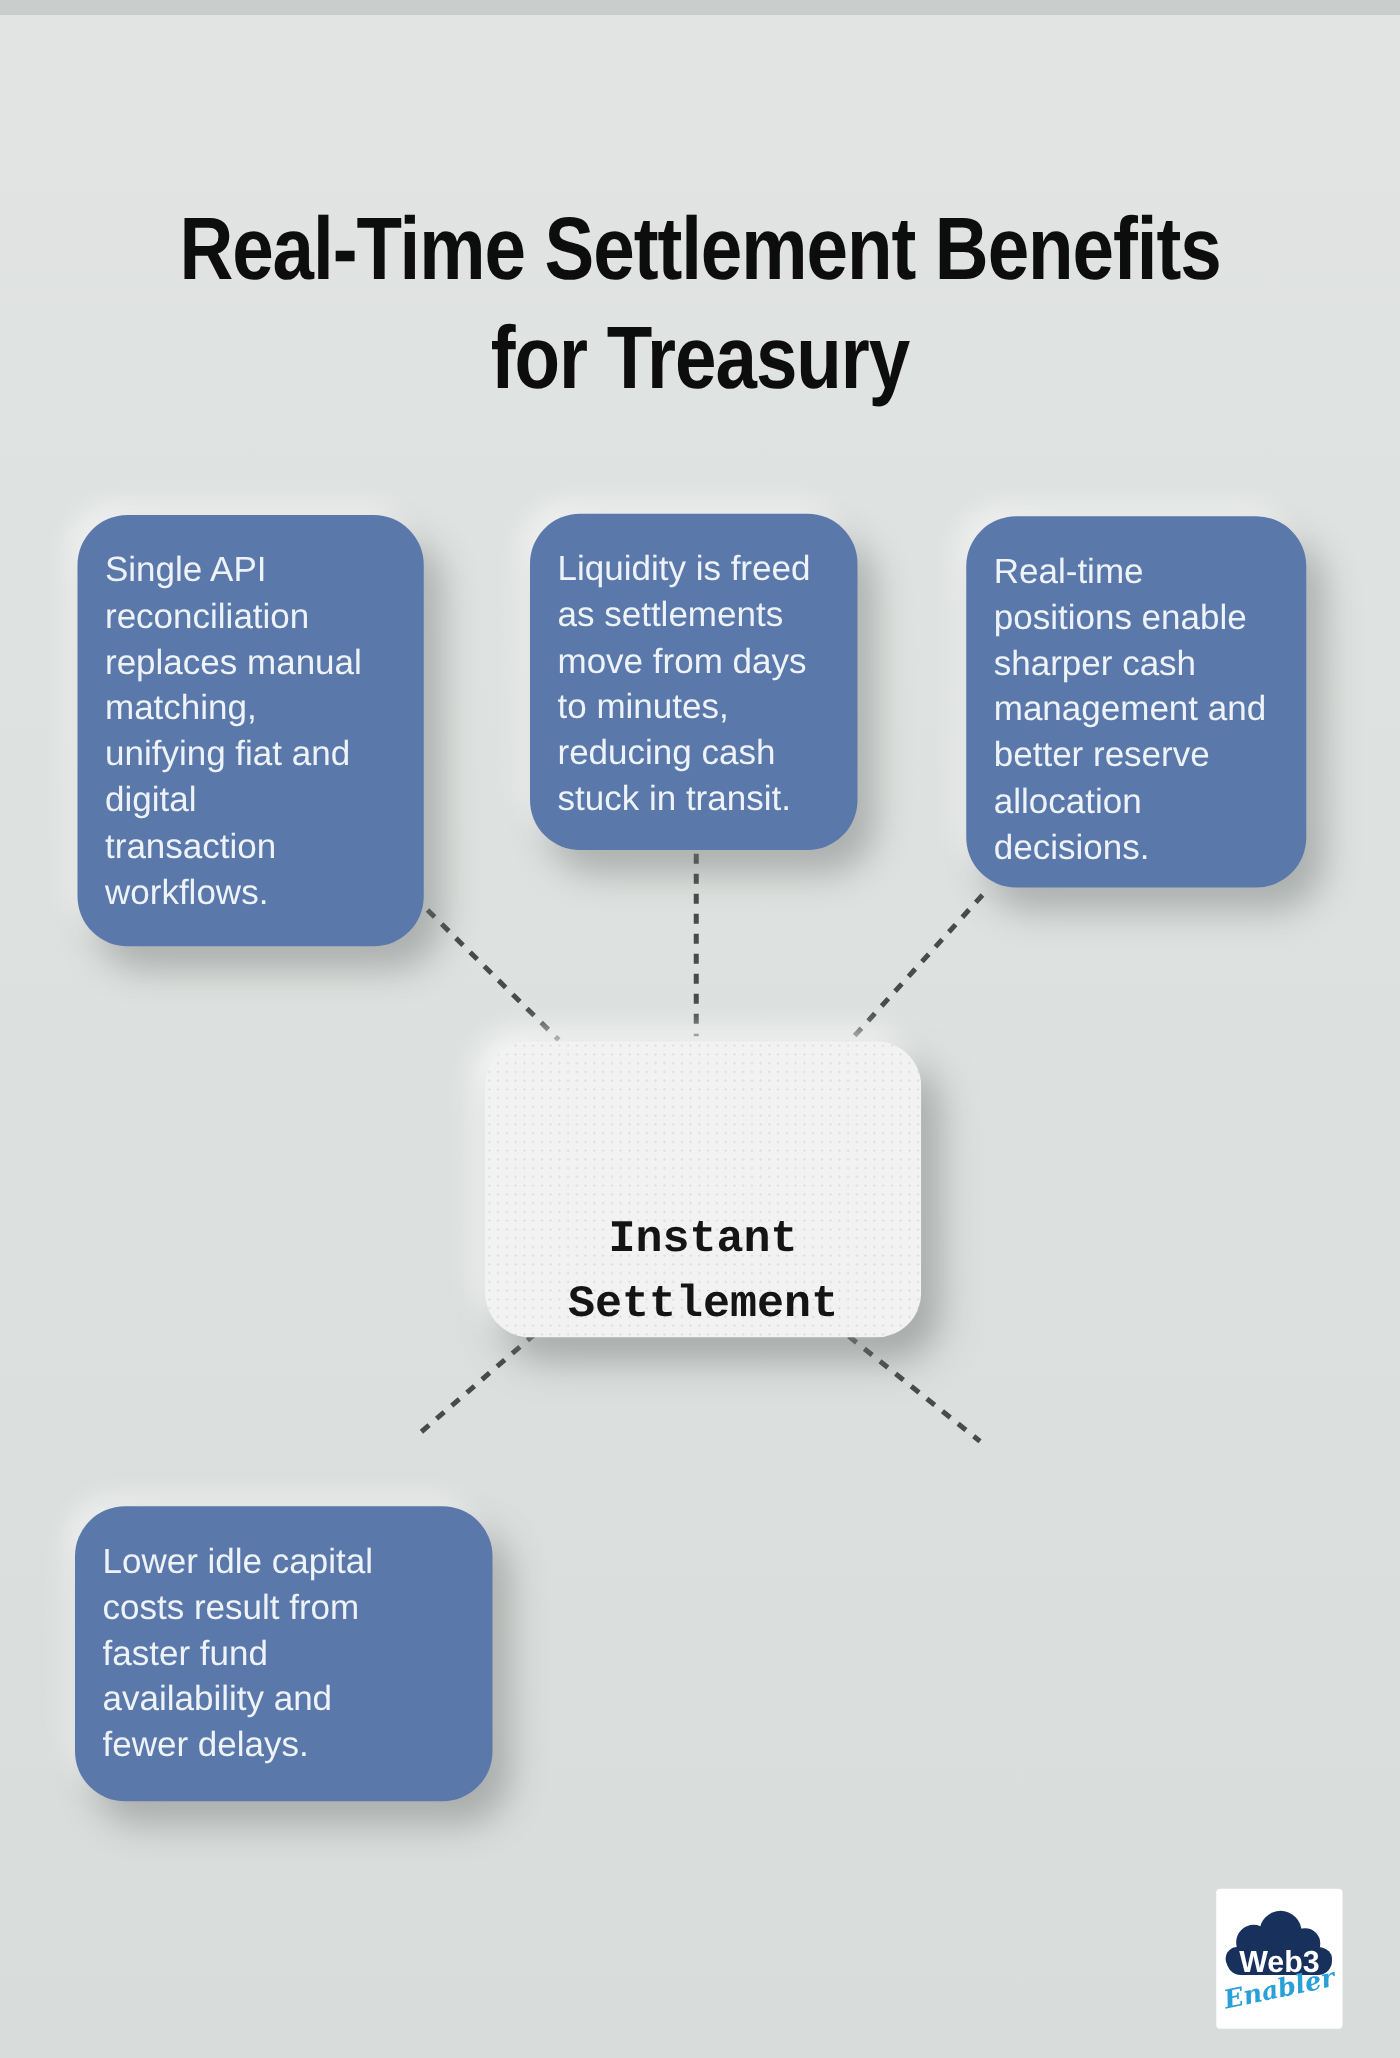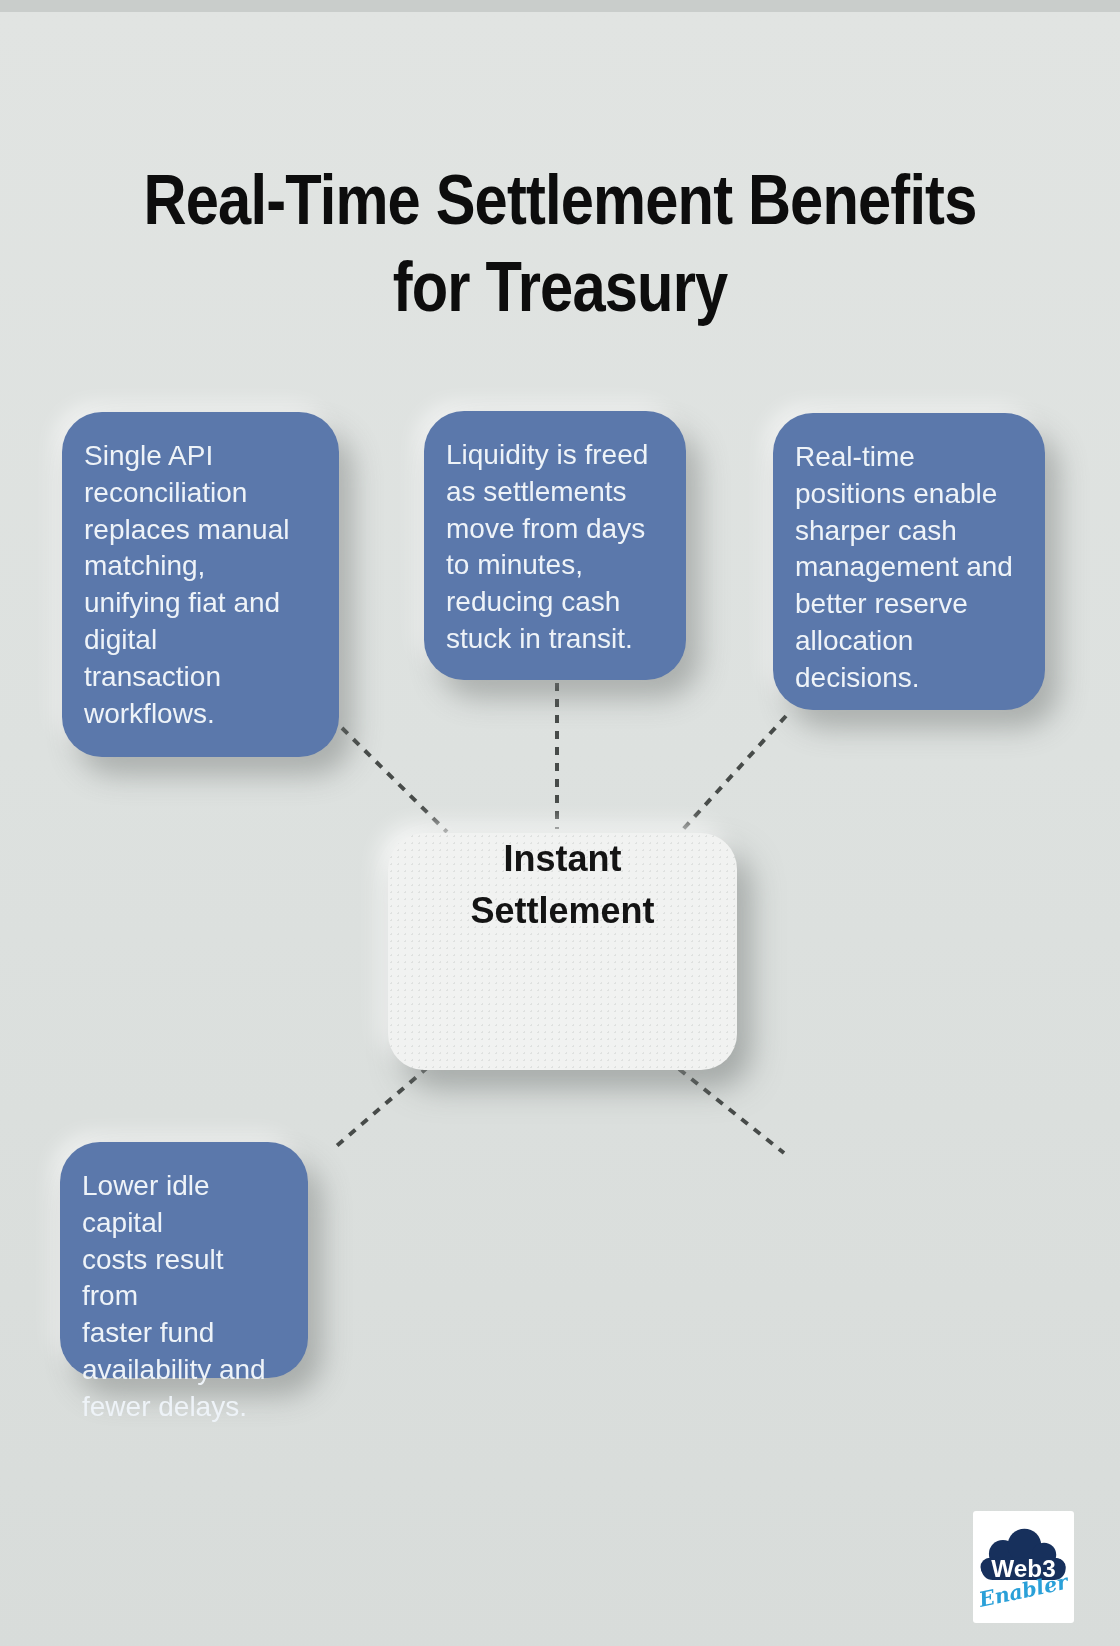--- a/index.html
+++ b/index.html
@@ -29,33 +29,34 @@
     color:#eef3f8;
     font-size:28px;line-height:36.8px;
     padding:26px 22px;
     white-space:pre-line;
     box-sizing:border-box;
     box-shadow:14px 18px 28px rgba(108,114,111,0.45), -8px -8px 20px rgba(255,255,255,0.55);
   }
   .card-top-left   {left:62px;  top:400px;  width:277px; height:345px;}
   .card-top-middle {left:424px; top:399px;  width:262px; height:269px;}
   .card-top-right  {left:773px; top:401px;  width:272px; height:297px;}
-  .card-bottom-left{left:60px;  top:1130px; width:248px; height:236px;}
+  .card-bottom-left{left:60px;  top:1193px; width:334px; height:236px;}
   .card-bottom-right{left:781px;top:1133px; width:273px; height:272px;}
   .center-node{
     position:absolute;left:388px;top:821px;width:349px;height:237px;
     background-color:#f1f2f1;
     background-image:radial-gradient(rgba(90,100,95,0.12) 1px, transparent 1px);
     background-size:7px 7px;
     border-radius:36px;
-    display:flex;align-items:flex-start;justify-content:center;
+    display:flex;align-items:flex-end;justify-content:center;
     text-align:center;
     font-size:36px;font-weight:bold;line-height:52px;color:#141414;
     white-space:pre-line;
     box-shadow:14px 18px 30px rgba(108,114,111,0.5), -8px -8px 22px rgba(255,255,255,0.8);
+    font-family:Liberation Mono, monospace;
   }
   .logo{
     position:absolute;left:973px;top:1499px;width:101px;height:112px;
     background:#ffffff;border-radius:3px;
     display:flex;align-items:center;justify-content:center;
   }
   .logo svg{display:block;}
 </style>
 </head>
 <body>

